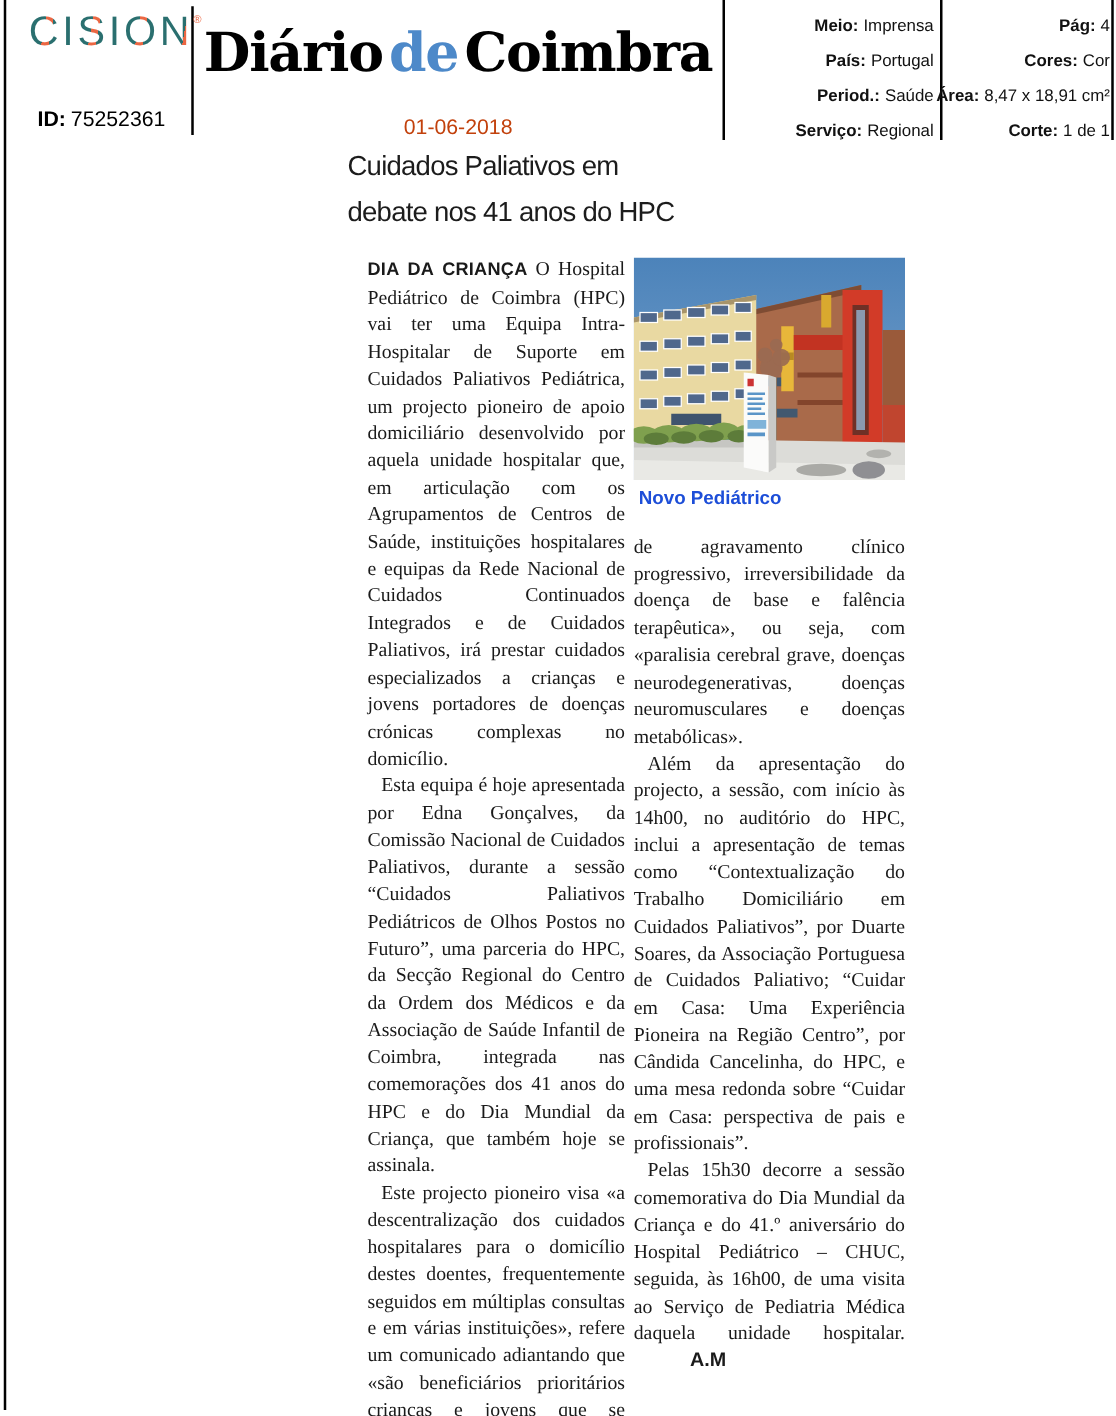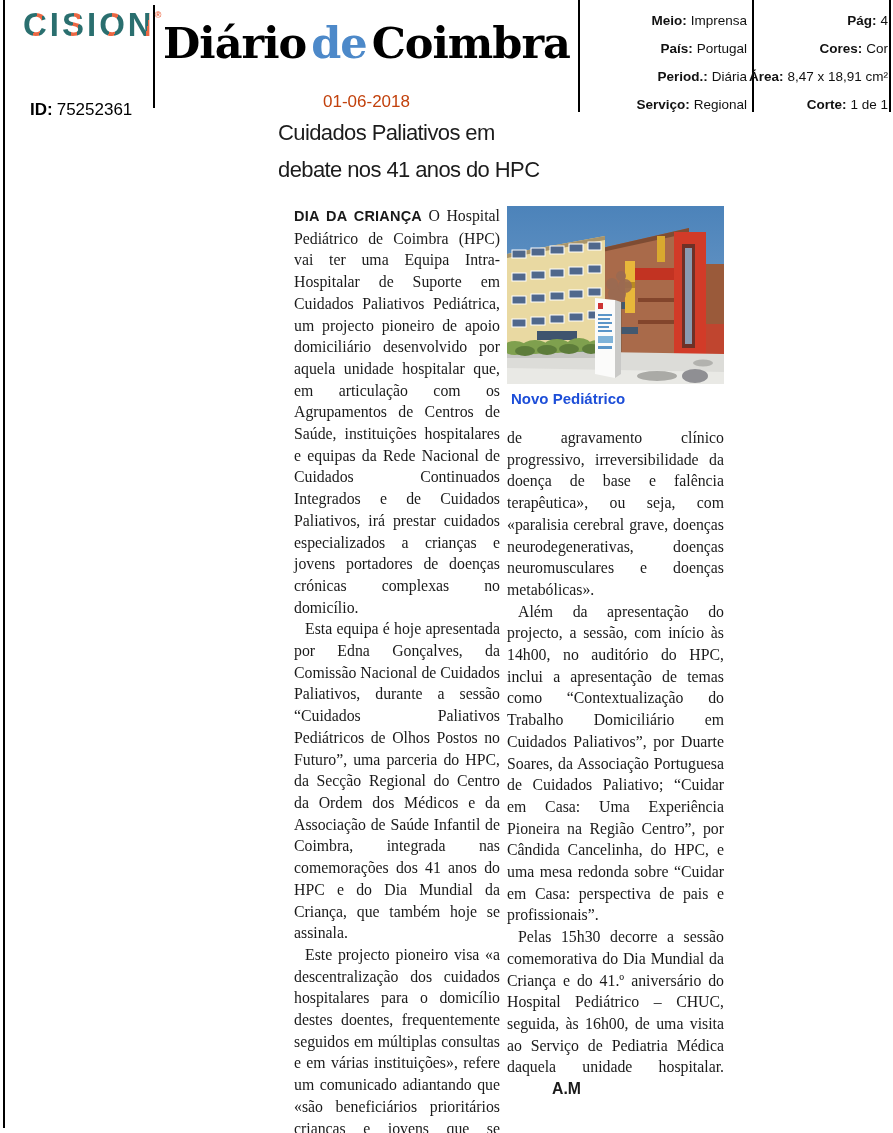--- a/index.html
+++ b/index.html
@@ -8,30 +8,30 @@
 
   
   .vline{position:absolute;width:2px;background:#000;}
   #border-left{left:3px;top:0;height:1128px;}
   #div-logo{left:153px;top:5px;height:103px;}
   #div-meta1{left:578px;top:0;height:112px;}
   #div-meta2{left:752px;top:0;height:112px;}
   #border-right{left:889px;top:0;height:112px;}
 
   
-  #cision{position:absolute;left:23px;top:6px;font-weight:700;font-size:33px;letter-spacing:3px;
+  #cision{position:absolute;left:23px;top:6px;font-weight:400;font-size:33px;letter-spacing:3px;
           font-family:"Liberation Sans",sans-serif;color:#2a6f6f;white-space:nowrap;}
   @supports ((-webkit-background-clip:text) or (background-clip:text)){
     #cision .word{
       background:repeating-linear-gradient(100deg,#2a6f6f 0 15px,#eb6743 15px 21px,#2a6f6f 21px 37px);
       -webkit-background-clip:text;background-clip:text;color:transparent;}
   }
   #cision sup{font-size:9px;color:#eb6743;letter-spacing:0;vertical-align:18px;}
 
-  #id-line{position:absolute;left:30px;top:100px;font-size:17px;color:#000;}
+  #id-line{position:absolute;left:30px;top:86px;font-size:17px;color:#000;}
   #id-line b{margin-right:4px;}
 
   
   #masthead{position:absolute;left:155px;top:18px;width:423px;text-align:center;
             font-family:"DejaVu Serif","Liberation Serif",serif;font-weight:700;
             font-size:43px;letter-spacing:-1px;white-space:nowrap;}
   #masthead .w1,#masthead .w3{color:#000000;}
   #masthead .w2{color:#4d89c9;margin:0 5px;}
   #pub-date{position:absolute;left:155px;top:92px;width:423px;text-align:center;
             font-size:17px;color:#c2410c;}
@@ -87,21 +87,21 @@
       <div class="meta-row">
         <b>Meio:</b>
         <span>Imprensa</span>
       </div>
       <div class="meta-row">
         <b>País:</b>
         <span>Portugal</span>
       </div>
       <div class="meta-row">
         <b>Period.:</b>
-        <span>Diária</span>
+        <span>Saúde</span>
       </div>
       <div class="meta-row">
         <b>Serviço:</b>
         <span>Regional</span>
       </div>
     </div>
   <div class="meta-col" id="meta-right">
       <div class="meta-row">
         <b>Pág:</b>
         <span>4</span>

